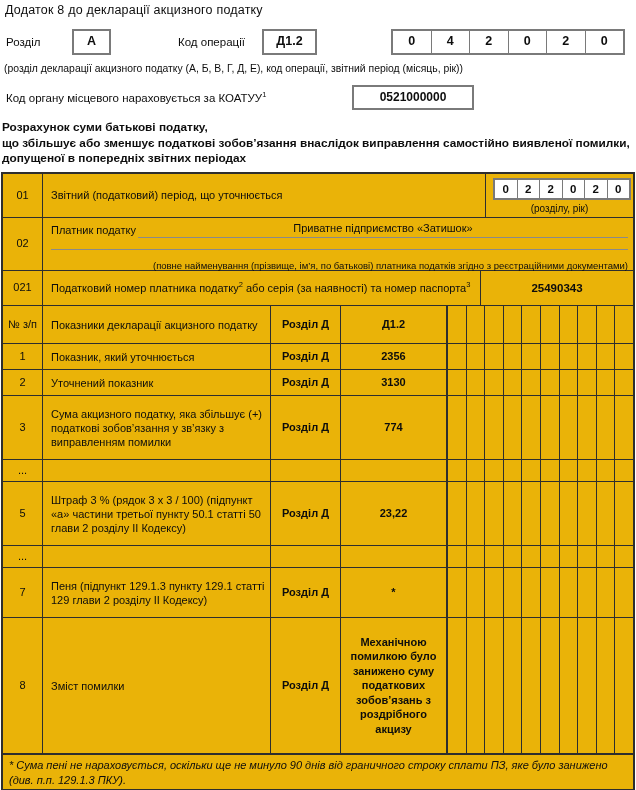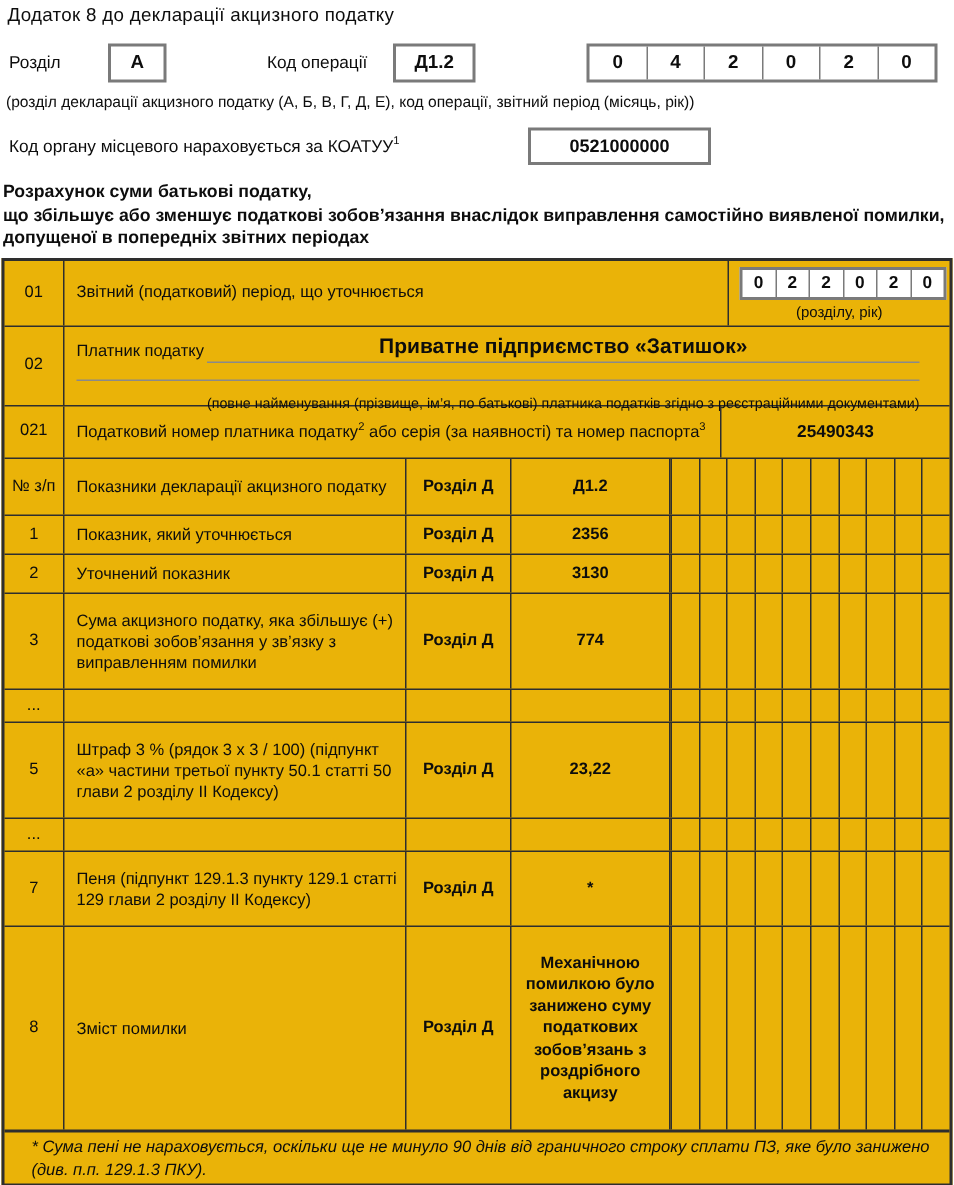--- a/index.html
+++ b/index.html
@@ -48,30 +48,30 @@
   .sect { width:70px; display:flex; align-items:center; justify-content:center; font-weight:bold; flex:none; }
   .val  { width:106px; display:flex; align-items:center; justify-content:center; font-weight:bold; text-align:center; padding:2px; flex:none; line-height:14.5px; }
   .nstrip { flex:1; display:flex; }
   .ncell { flex:1; border-left:1px solid #2e2e2e; }
 
   .r01-desc { width:443px; padding-left:8px; display:flex; align-items:center; flex:none; }
   .r01-right { flex:1; position:relative; }
   .strip-01 { left:7px; top:4px; width:138px; height:22px; font-size:11.5px; }
   .r01-caption { position:absolute; left:0; bottom:2px; width:100%; text-align:center; font-size:10px; }
 
-  .r02-main { flex:1; padding:4px 20px 2px 8px; }
+  .r02-main { flex:1; padding:4px 5px 2px 8px; }
   .r02-line1 { display:flex; align-items:flex-end; }
-  .r02-fill { flex:1; border-bottom:1px solid #8a8a8a; text-align:center; font-weight:bold; margin-left:2px; padding-bottom:1px; font-size:14px; }
+  .r02-fill { flex:1; border-bottom:1px solid #8a8a8a; text-align:center; font-weight:normal; margin-left:2px; padding-bottom:1px; font-size:11px; }
   .r02-line2 { height:12px; border-bottom:1px solid #8a8a8a; }
   .r02-caption { text-align:right; font-size:9.5px; margin-top:10px; }
 
   .r021-desc { width:438px; padding:2px 6px 2px 8px; display:flex; align-items:center; flex:none; line-height:14.5px; }
   .r021-val { flex:1; display:flex; align-items:center; justify-content:center; font-weight:bold; font-size:11.5px; }
 
-  .footrow { border-top:2px solid #2e2e2e; padding:3px 6px 2px 18px; font-style:italic; font-size:11px; line-height:14.5px; }
+  .footrow { border-top:2px solid #2e2e2e; padding:3px 6px 2px 6px; font-style:italic; font-size:11px; line-height:14.5px; }
 </style>
 </head>
 <body>
 
 <div class="page">
 
   <div class="doc-title">Додаток 8 до декларації акцизного податку</div>
 
   <div class="toprow">
     <span class="lbl lbl-rozdil">Розділ</span>

